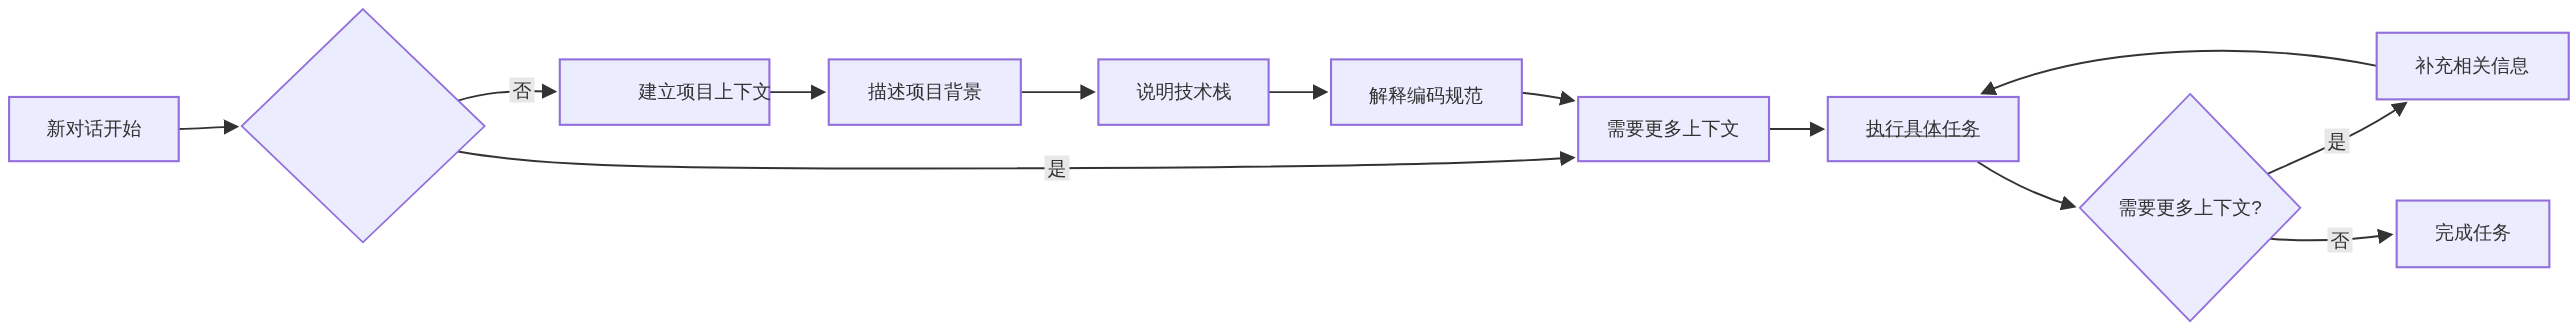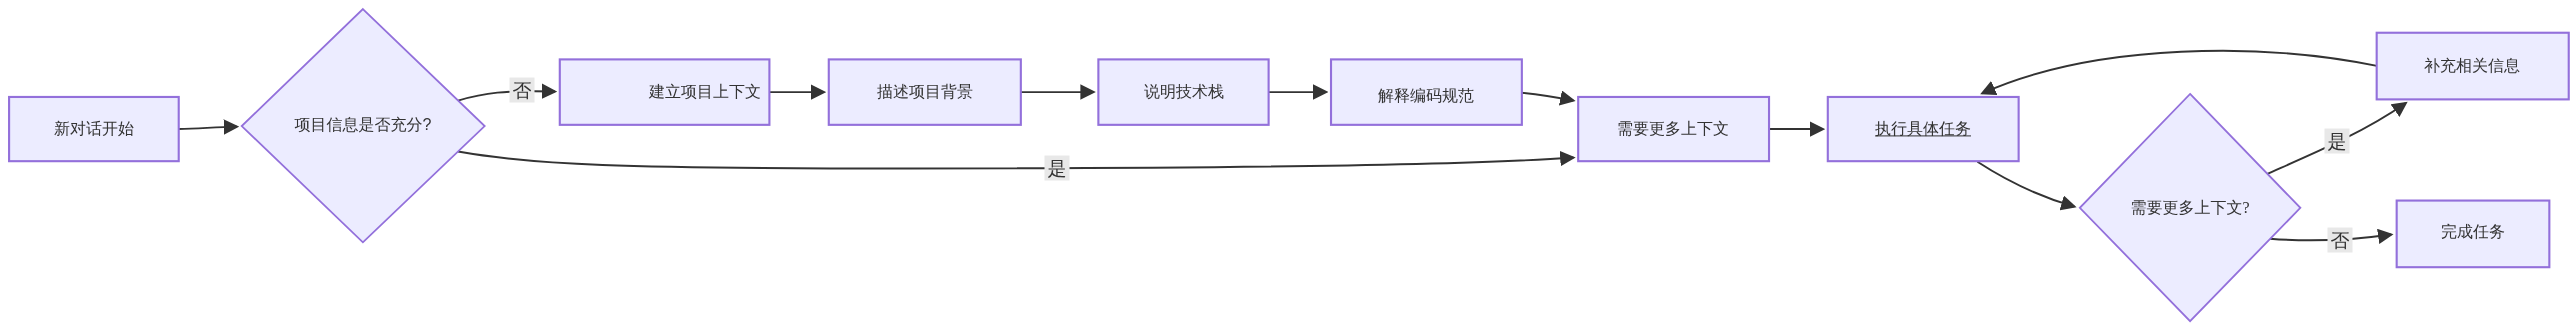--- a/index.html
+++ b/index.html
@@ -19,21 +19,21 @@
     position: absolute;
     left: 0;
     top: 0;
     width: 2576px;
     height: 326px;
   }
   .node-label {
     position: absolute;
     transform: translate(-50%, -50%);
     white-space: nowrap;
-    font-size: 16px;
+    font-size: 19px;
     color: #333333;
     text-align: center;
     line-height: 1.2;
   }
   .edge-label {
     position: absolute;
     transform: translate(-50%, -50%);
     white-space: nowrap;
     font-size: 19px;
     color: #333333;
@@ -90,28 +90,27 @@
     <rect class="shape-rect" x="1813" y="98" width="281" height="108"></rect>
     <rect class="shape-rect" x="2197" y="98" width="315" height="108"></rect>
     <rect class="shape-rect" x="2605" y="160" width="315" height="106"></rect>
     <rect class="shape-rect" x="3017" y="160" width="315" height="106"></rect>
     <polygon class="shape-diamond" points="3615,155 3797,343 3615,530 3433,343"></polygon>
     <rect class="shape-rect" x="3923" y="54" width="317" height="110"></rect>
     <rect class="shape-rect" x="3956" y="331" width="252" height="110"></rect>
   </svg>
 
   <div class="node-label" style="left:94px; top:129px;">新对话开始</div>
-  <div class="node-label" style="left:363px; top:125px;">项目信息是否充分?</div>
   <div class="node-label" style="left:665px; top:92px;margin-left:40px;">建立项目上下文</div>
   <div class="node-label" style="left:925px; top:92px;text-align:center;">描述项目背景</div>
   <div class="node-label" style="left:1184px; top:92px;font-family:Liberation Serif, serif;">说明技术栈</div>
   <div class="node-label" style="left:1426px; top:96px;">解释编码规范</div>
   <div class="node-label" style="left:1673px; top:129px;">需要更多上下文</div>
   <div class="node-label" style="left:1923px; top:129px;text-decoration:underline;">执行具体任务</div>
-  <div class="node-label" style="left:2190px; top:208px;font-family:Liberation Serif, serif;">需要更多上下文?</div>
+  <div class="node-label" style="left:2190px; top:208px;">需要更多上下文?</div>
   <div class="node-label" style="left:2472px; top:66px;">补充相关信息</div>
   <div class="node-label" style="left:2473px; top:234px;font-family:Liberation Mono, monospace;">完成任务</div>
 
   <div class="edge-label" style="left:522px; top:90px;">否</div>
   <div class="edge-label" style="left:1057px; top:168px;">是</div>
   <div class="edge-label" style="left:2337px; top:141px;">是</div>
   <div class="edge-label" style="left:2340px; top:240px;">否</div>
 
 </div>
 

